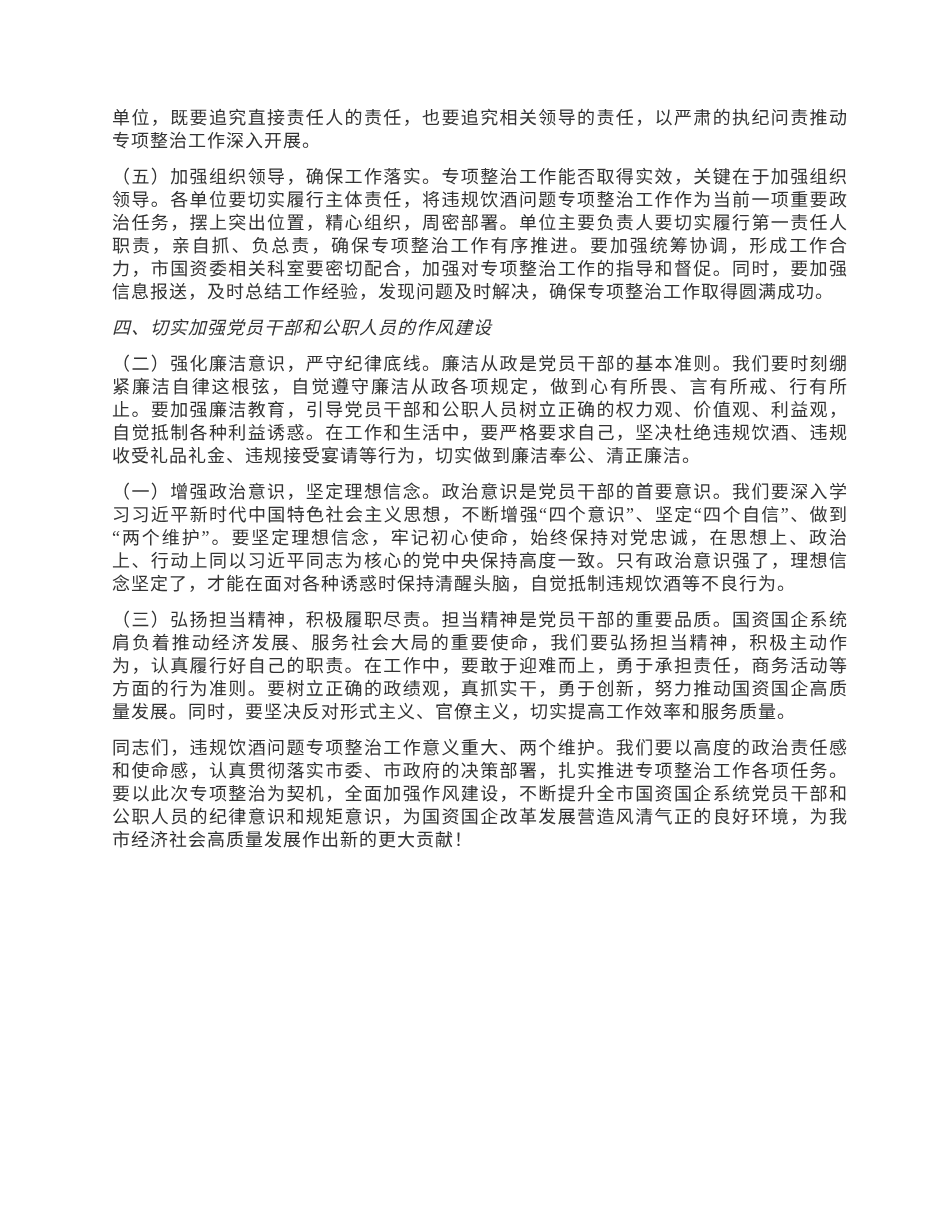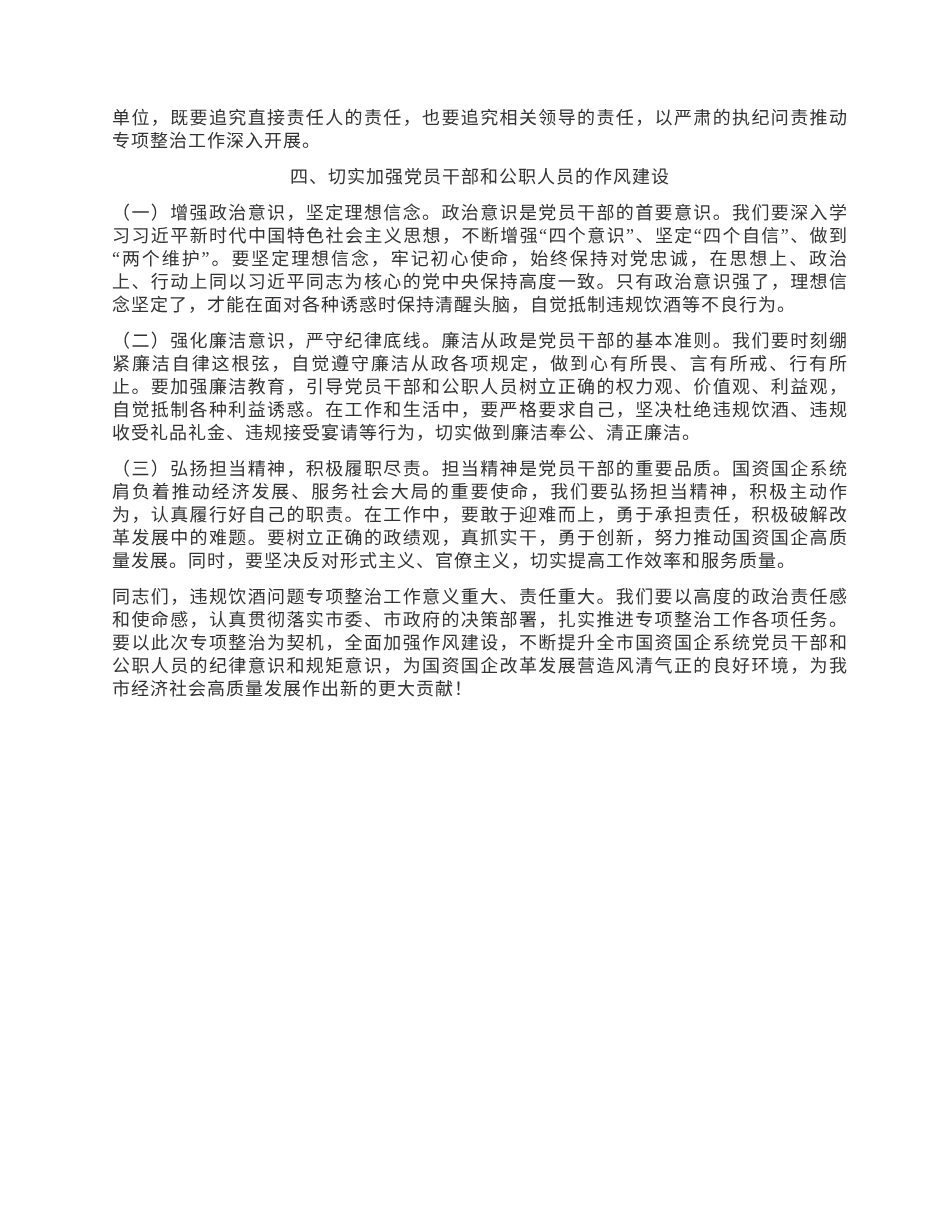--- a/index.html
+++ b/index.html
@@ -31,28 +31,30 @@
     letter-spacing: 1px;
     color: #333333;
     text-align: justify;
     text-justify: inter-ideograph;
     word-break: break-all;
   }
   .para:last-child {
     margin-bottom: 0;
   }
   .section-heading {
-    text-align: center;
+    text-align: left;
+    font-style: italic;
   }
 </style>
 </head>
 <body>
 
 <div class="page">
   <div class="doc-body">
     <p class="para">单位，既要追究直接责任人的责任，也要追究相关领导的责任，以严肃的执纪问责推动专项整治工作深入开展。</p>
+    <p class="para">（五）加强组织领导，确保工作落实。专项整治工作能否取得实效，关键在于加强组织领导。各单位要切实履行主体责任，将违规饮酒问题专项整治工作作为当前一项重要政治任务，摆上突出位置，精心组织，周密部署。单位主要负责人要切实履行第一责任人职责，亲自抓、负总责，确保专项整治工作有序推进。要加强统筹协调，形成工作合力，市国资委相关科室要密切配合，加强对专项整治工作的指导和督促。同时，要加强信息报送，及时总结工作经验，发现问题及时解决，确保专项整治工作取得圆满成功。</p>
     <p class="para section-heading">四、切实加强党员干部和公职人员的作风建设</p>
+    <p class="para">（二）强化廉洁意识，严守纪律底线。廉洁从政是党员干部的基本准则。我们要时刻绷紧廉洁自律这根弦，自觉遵守廉洁从政各项规定，做到心有所畏、言有所戒、行有所止。要加强廉洁教育，引导党员干部和公职人员树立正确的权力观、价值观、利益观，自觉抵制各种利益诱惑。在工作和生活中，要严格要求自己，坚决杜绝违规饮酒、违规收受礼品礼金、违规接受宴请等行为，切实做到廉洁奉公、清正廉洁。</p>
     <p class="para">（一）增强政治意识，坚定理想信念。政治意识是党员干部的首要意识。我们要深入学习习近平新时代中国特色社会主义思想，不断增强“四个意识”、坚定“四个自信”、做到“两个维护”。要坚定理想信念，牢记初心使命，始终保持对党忠诚，在思想上、政治上、行动上同以习近平同志为核心的党中央保持高度一致。只有政治意识强了，理想信念坚定了，才能在面对各种诱惑时保持清醒头脑，自觉抵制违规饮酒等不良行为。</p>
-    <p class="para">（二）强化廉洁意识，严守纪律底线。廉洁从政是党员干部的基本准则。我们要时刻绷紧廉洁自律这根弦，自觉遵守廉洁从政各项规定，做到心有所畏、言有所戒、行有所止。要加强廉洁教育，引导党员干部和公职人员树立正确的权力观、价值观、利益观，自觉抵制各种利益诱惑。在工作和生活中，要严格要求自己，坚决杜绝违规饮酒、违规收受礼品礼金、违规接受宴请等行为，切实做到廉洁奉公、清正廉洁。</p>
-    <p class="para">（三）弘扬担当精神，积极履职尽责。担当精神是党员干部的重要品质。国资国企系统肩负着推动经济发展、服务社会大局的重要使命，我们要弘扬担当精神，积极主动作为，认真履行好自己的职责。在工作中，要敢于迎难而上，勇于承担责任，积极破解改革发展中的难题。要树立正确的政绩观，真抓实干，勇于创新，努力推动国资国企高质量发展。同时，要坚决反对形式主义、官僚主义，切实提高工作效率和服务质量。</p>
-    <p class="para">同志们，违规饮酒问题专项整治工作意义重大、责任重大。我们要以高度的政治责任感和使命感，认真贯彻落实市委、市政府的决策部署，扎实推进专项整治工作各项任务。要以此次专项整治为契机，全面加强作风建设，不断提升全市国资国企系统党员干部和公职人员的纪律意识和规矩意识，为国资国企改革发展营造风清气正的良好环境，为我市经济社会高质量发展作出新的更大贡献！</p>
+    <p class="para">（三）弘扬担当精神，积极履职尽责。担当精神是党员干部的重要品质。国资国企系统肩负着推动经济发展、服务社会大局的重要使命，我们要弘扬担当精神，积极主动作为，认真履行好自己的职责。在工作中，要敢于迎难而上，勇于承担责任，商务活动等方面的行为准则。要树立正确的政绩观，真抓实干，勇于创新，努力推动国资国企高质量发展。同时，要坚决反对形式主义、官僚主义，切实提高工作效率和服务质量。</p>
+    <p class="para">同志们，违规饮酒问题专项整治工作意义重大、两个维护。我们要以高度的政治责任感和使命感，认真贯彻落实市委、市政府的决策部署，扎实推进专项整治工作各项任务。要以此次专项整治为契机，全面加强作风建设，不断提升全市国资国企系统党员干部和公职人员的纪律意识和规矩意识，为国资国企改革发展营造风清气正的良好环境，为我市经济社会高质量发展作出新的更大贡献！</p>
   </div>
 </div>
 
 </body></html>

